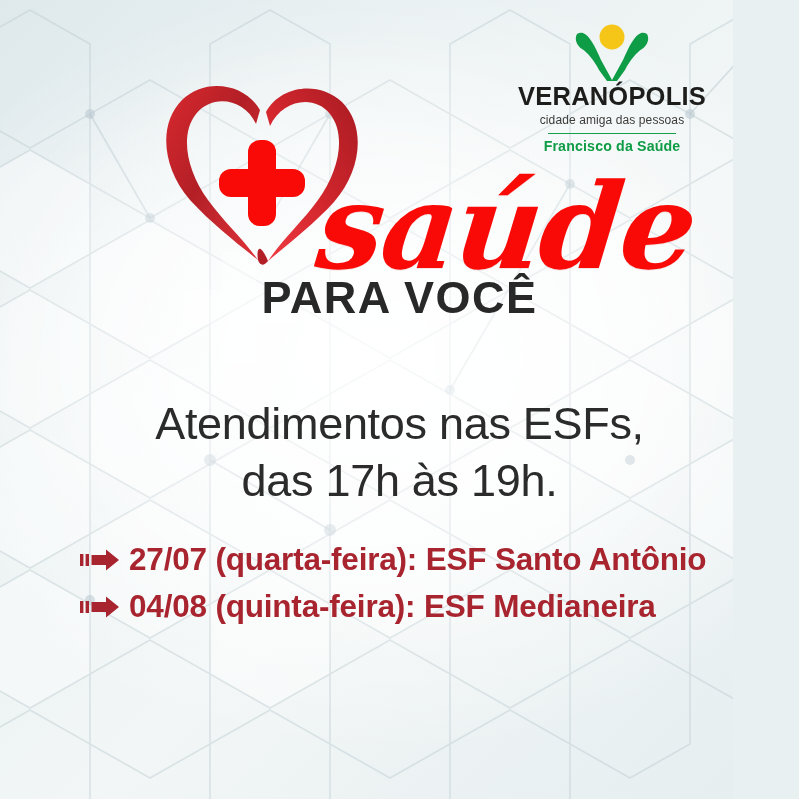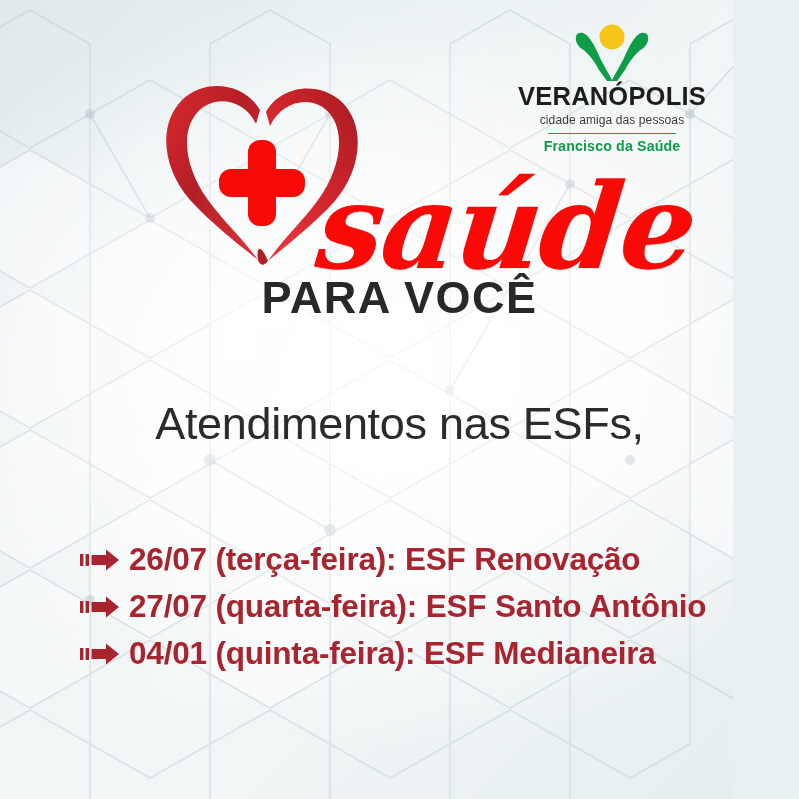--- a/index.html
+++ b/index.html
@@ -324,47 +324,40 @@
       </g>
     </svg>
 
     <div id="saude-word">saúde</div>
   </div>
 
   <div id="para-voce">PARA VOCÊ</div>
 
   <div id="headline">
     <span class="hl-line">Atendimentos nas ESFs,</span>
+    <span class="hl-line">das 17h às 19h.</span>
   </div>
 
   <div id="schedule">
 
-    <div class="sched-row">
-      <svg class="arrow-icon" viewBox="0 0 40 24" xmlns="http://www.w3.org/2000/svg">
-        <rect x="0" y="6" width="3.4" height="12" fill="#a8252f"></rect>
-        <rect x="5.6" y="6" width="3.4" height="12" fill="#a8252f"></rect>
-        <path d="M11.5 7 L26 7 L26 1.5 L39 12 L26 22.5 L26 17 L11.5 17 Z" fill="#a8252f"></path>
-      </svg>
-      <span class="sched-text">26/07 (terça-feira): ESF Renovação</span>
-    </div>
 
 
     <div class="sched-row">
       <svg class="arrow-icon" viewBox="0 0 40 24" xmlns="http://www.w3.org/2000/svg">
         <rect x="0" y="6" width="3.4" height="12" fill="#a8252f"></rect>
         <rect x="5.6" y="6" width="3.4" height="12" fill="#a8252f"></rect>
         <path d="M11.5 7 L26 7 L26 1.5 L39 12 L26 22.5 L26 17 L11.5 17 Z" fill="#a8252f"></path>
       </svg>
       <span class="sched-text">27/07 (quarta-feira): ESF Santo Antônio</span>
     </div>
 
     <div class="sched-row">
       <svg class="arrow-icon" viewBox="0 0 40 24" xmlns="http://www.w3.org/2000/svg">
         <rect x="0" y="6" width="3.4" height="12" fill="#a8252f"></rect>
         <rect x="5.6" y="6" width="3.4" height="12" fill="#a8252f"></rect>
         <path d="M11.5 7 L26 7 L26 1.5 L39 12 L26 22.5 L26 17 L11.5 17 Z" fill="#a8252f"></path>
       </svg>
-      <span class="sched-text">04/01 (quinta-feira): ESF Medianeira</span>
+      <span class="sched-text">04/08 (quinta-feira): ESF Medianeira</span>
     </div>
 
   </div>
 
 </div>
 
 </body></html>

